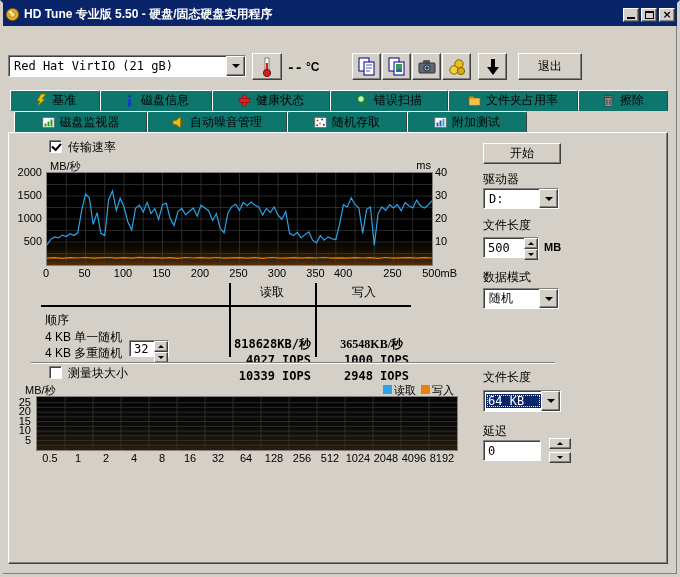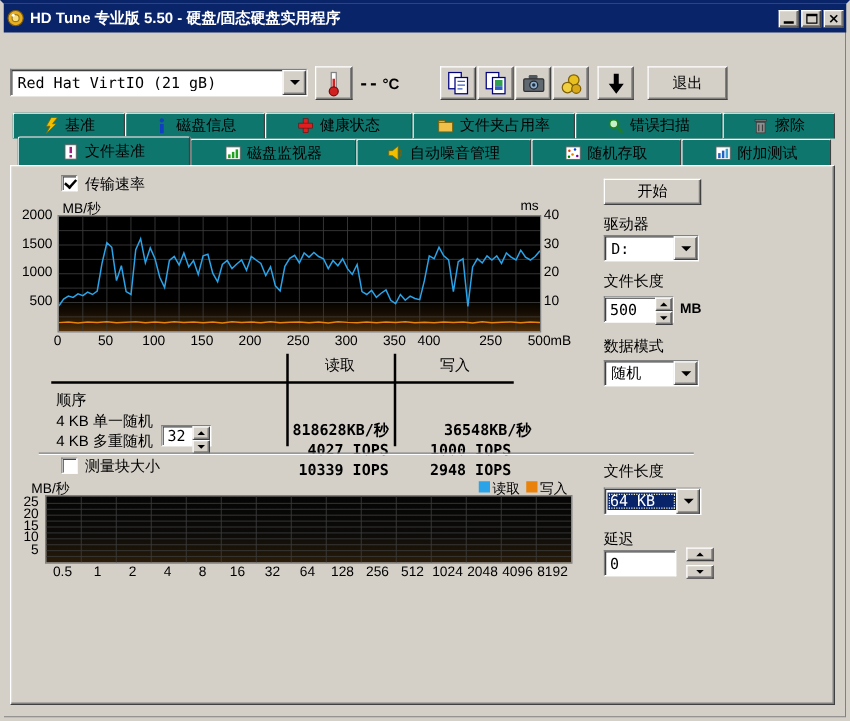--- a/index.html
+++ b/index.html
@@ -170,54 +170,46 @@
         </svg>
       <span>磁盘信息</span>
     </div>
     <div class="tab" style="width:118px">
       <svg class="ticon" viewBox="0 0 13 13">
           <rect x="4.5" y="1" width="4" height="11" fill="#e02020" stroke="#800000" stroke-width="0.5"></rect>
           <rect x="1" y="4.5" width="11" height="4" fill="#e02020" stroke="#800000" stroke-width="0.5"></rect>
         </svg>
       <span>健康状态</span>
     </div>
+    <div class="tab" style="width:118px">
+      <svg class="ticon" viewBox="0 0 13 13">
+          <circle cx="5" cy="5" r="3.4" fill="#c8f0c8" stroke="#208020" stroke-width="1.4"></circle>
+          <line x1="8" y1="8" x2="12" y2="12" stroke="#208020" stroke-width="2"></line>
+        </svg>
+      <span>错误扫描</span>
+    </div>
     <div class="tab" style="width:130px">
       <svg class="ticon" viewBox="0 0 13 13">
           <rect x="1" y="2.5" width="5" height="3" fill="#e8b030" stroke="#806000" stroke-width="0.6"></rect>
           <rect x="1" y="4" width="11" height="7.5" fill="#f0c048" stroke="#806000" stroke-width="0.6"></rect>
         </svg>
       <span>文件夹占用率</span>
-    </div>
-    <div class="tab" style="width:118px">
-      <svg class="ticon" viewBox="0 0 13 13">
-          <circle cx="5" cy="5" r="3.4" fill="#c8f0c8" stroke="#208020" stroke-width="1.4"></circle>
-          <line x1="8" y1="8" x2="12" y2="12" stroke="#208020" stroke-width="2"></line>
-        </svg>
-      <span>错误扫描</span>
     </div>
     <div class="tab" style="width:90px">
       <svg class="ticon" viewBox="0 0 13 13">
           <rect x="2" y="1.5" width="9" height="1.8" fill="#707070" stroke="#303030" stroke-width="0.5"></rect>
           <rect x="3" y="3.8" width="7" height="8.5" fill="#909090" stroke="#303030" stroke-width="0.5"></rect>
           <line x1="5" y1="5.5" x2="5" y2="11" stroke="#404040"></line>
           <line x1="8" y1="5.5" x2="8" y2="11" stroke="#404040"></line>
         </svg>
       <span>擦除</span>
     </div>
   </div>
 
   <div class="tabs tabs2">
-    <div class="tab active" style="width:138px">
-      <svg class="ticon" viewBox="0 0 13 13">
-          <rect x="2" y="0.8" width="9" height="11.5" fill="#fff" stroke="#606060" stroke-width="0.7"></rect>
-          <rect x="5.6" y="2.5" width="2" height="5" fill="#a02080"></rect>
-          <rect x="5.6" y="9" width="2" height="2" fill="#a02080"></rect>
-        </svg>
-      <span>文件基准</span>
-    </div>
     <div class="tab" style="width:133px">
       <svg class="ticon" viewBox="0 0 13 13">
           <rect x="0.8" y="1.5" width="11.4" height="10" fill="#fff" stroke="#606060" stroke-width="0.7"></rect>
           <rect x="2.5" y="7.5" width="2" height="3" fill="#20a020"></rect>
           <rect x="5.5" y="5.5" width="2" height="5" fill="#20a020"></rect>
           <rect x="8.5" y="3.5" width="2" height="7" fill="#20a020"></rect>
         </svg>
       <span>磁盘监视器</span>
     </div>
     <div class="tab" style="width:140px">
@@ -293,21 +285,21 @@
     </div>
 
     <div class="tbl-sep" style="left:220px;top:150px;height:74px;"></div>
     <div class="tbl-sep" style="left:306px;top:150px;height:74px;"></div>
     <div class="tbl-head" style="left:222px;top:151px;width:82px;">读取</div>
     <div class="tbl-head" style="left:310px;top:151px;width:90px;">写入</div>
     <div class="tbl-rule"></div>
 
     <div class="tbl-lbl" style="top:179px;">顺序</div>
     <div class="tbl-val" style="left:222px;top:179px;width:80px;">818628KB/秒</div>
-    <div class="tbl-val" style="left:328px;top:179px;width:88px;">36548KB/秒</div>
+    <div class="tbl-val" style="left:306px;top:179px;width:88px;font-family:Liberation Serif, serif;">36548KB/秒</div>
 
     <div class="tbl-lbl" style="top:196px;">4 KB 单一随机</div>
     <div class="tbl-val" style="left:222px;top:196px;width:80px;">4027 IOPS</div>
     <div class="tbl-val" style="left:312px;top:196px;width:88px;">1000 IOPS</div>
 
     <div class="tbl-lbl" style="top:212px;">4 KB 多重随机</div>
     <div class="spin" style="left:120px;top:207px;width:40px;height:17px;">
       <span class="stext">32</span>
       <span class="ud">
           <span>

